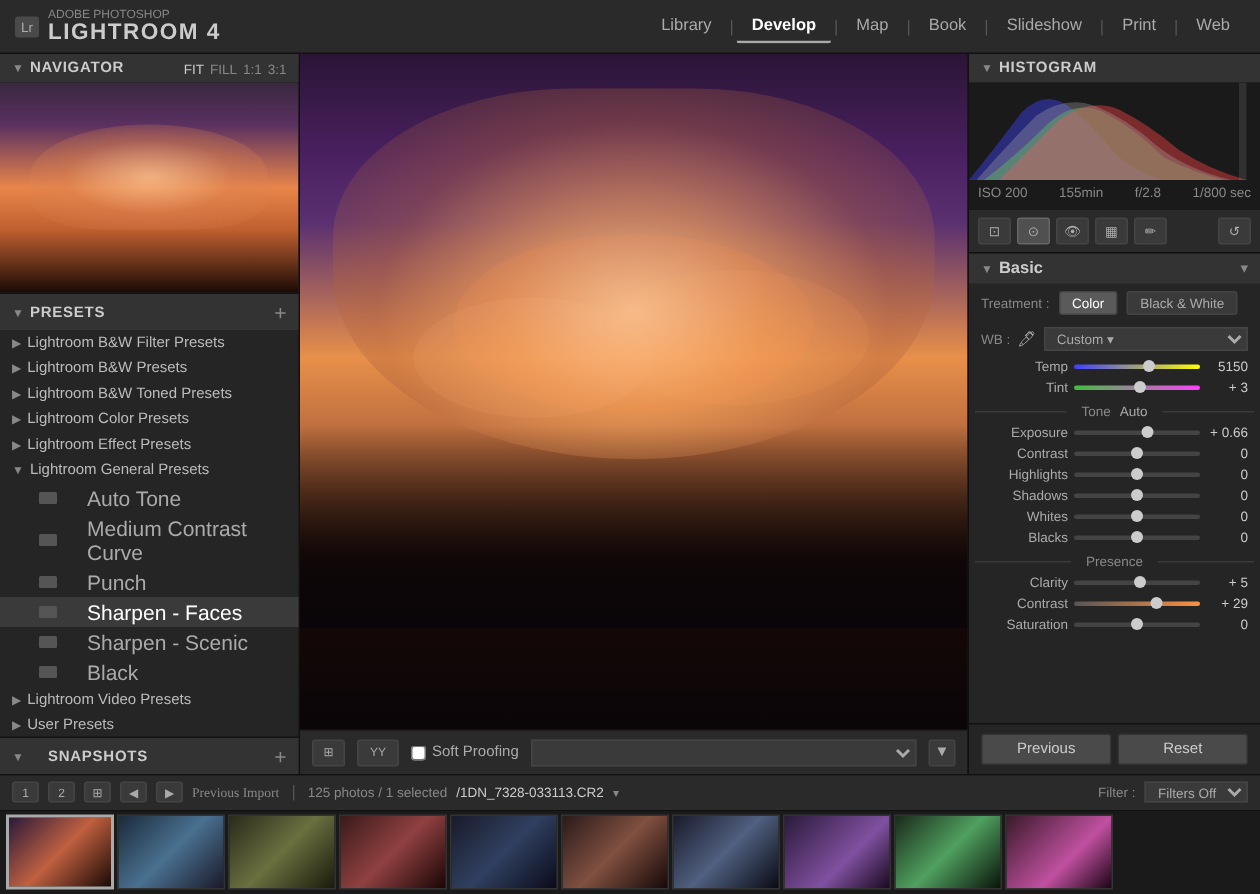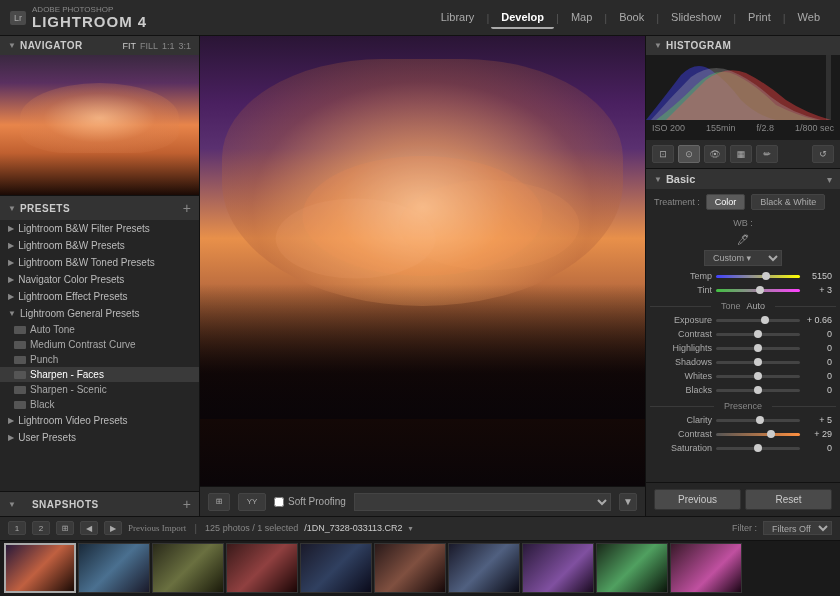--- a/index.html
+++ b/index.html
@@ -163,27 +163,27 @@
       display: flex;
       align-items: center;
       gap: 4px;
       padding: 3px 8px;
       cursor: pointer;
       color: #bbb;
       font-size: 10px;
     }
     .preset-group-header .arrow { font-size: 8px; color: #888; }
     .preset-item {
-      padding: 2px 8px 2px 14px;
-      font-size: 10px;
-      color: #aaa;
-      cursor: pointer;
-      display: flex;
-      align-items: center;
-      gap: 4px;
+      padding: 2px 8px 2px 26px;
+      font-size: 14px;
+      color: #aaa;
+      cursor: pointer;
+      display: flex;
+      align-items: center;
+      gap: 20px;
     }
     .preset-item.active { background: #3a3a3a; color: #fff; }
     .preset-icon {
       width: 12px;
       height: 8px;
       background: #555;
       border-radius: 1px;
       flex-shrink: 0;
     }
 
@@ -427,21 +427,20 @@
     }
     .treatment-btn.active {
       background: #5a5a5a;
       color: #fff;
     }
     #wb-row {
       display: flex;
       align-items: center;
       padding: 3px 8px;
       gap: 4px;
-      flex-direction: column;
     }
     #wb-label { font-size: 9px; color: #888; }
     #wb-eyedropper {
       width: 14px;
       height: 14px;
       background: none;
       border: none;
       cursor: pointer;
       display: flex;
       align-items: center;
@@ -697,21 +696,21 @@
       </div>
       <div class="preset-group">
         <div class="preset-group-header">
           <span class="arrow">▶</span>
           <span>Lightroom B&amp;W Toned Presets</span>
         </div>
       </div>
       <div class="preset-group">
         <div class="preset-group-header">
           <span class="arrow">▶</span>
-          <span>Navigator Color Presets</span>
+          <span>Lightroom Color Presets</span>
         </div>
       </div>
       <div class="preset-group">
         <div class="preset-group-header">
           <span class="arrow">▶</span>
           <span>Lightroom Effect Presets</span>
         </div>
       </div>
       <div class="preset-group">
         <div class="preset-group-header">

